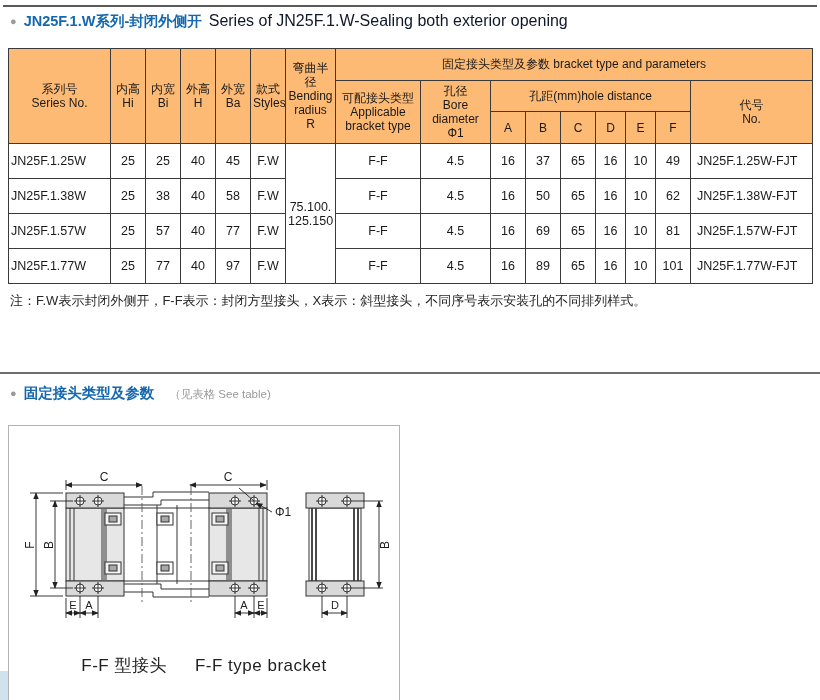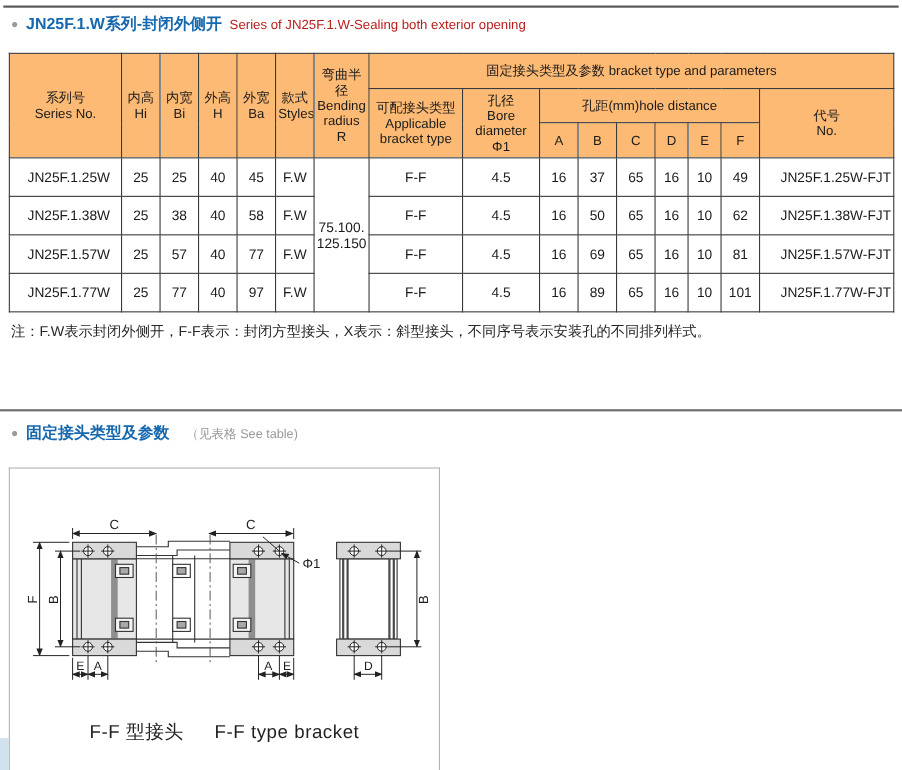--- a/index.html
+++ b/index.html
@@ -10,38 +10,38 @@
   }
   .abs{position:absolute;}
   
   #rule1{top:5px;left:3px;width:814px;height:2px;background:#595959;}
   #rule2{top:372px;left:0;width:820px;height:2px;background:#6e6e6e;}
   .sec-title{display:flex;align-items:baseline;gap:7px;white-space:nowrap;}
   #sec1{top:12px;left:10px;}
   #sec2{top:384px;left:10px;}
   .bullet{color:#9a9a9a;font-size:11px;position:relative;top:-1px;}
   .t-zh{color:#1668AE;font-weight:bold;font-size:14.5px;}
-  .t-en{color:#b91c1c;font-size:12px;}
+  .t-en{color:#0f172a;font-size:16px;}
   .t-hint{color:#9a9a9a;font-size:11.5px;padding-left:8px;}
   
   table#spec{
     top:48px;left:8px;border-collapse:collapse;table-layout:fixed;
     width:804px;font-size:12px;
   }
   #spec th,#spec td{
     border:1px solid #3a3a3a;text-align:center;vertical-align:middle;
     padding:1px 2px;font-weight:normal;color:#1a1a1a;overflow:hidden;
   }
   #spec thead th{background:#fdba74;}
   #spec thead .ln{display:block;line-height:14px;}
   #spec tr.h1{height:32px;} #spec tr.h2{height:31px;margin-left:47px;} #spec tr.h3{height:32px;}
   #spec tbody tr{height:35px;background:#ffffff;}
   #spec tbody td{font-size:12.5px;}
-  #spec td.cell-series{text-align:left;padding-left:16px;}
-  #spec td.cell-code{text-align:right;padding-left:6px;}
+  #spec td.cell-series{text-align:left;padding-left:2px;}
+  #spec td.cell-code{text-align:left;padding-left:6px;}
   #spec td .ln{display:block;line-height:14px;}
   
   .notes{top:292px;left:10px;width:802px;font-size:13px;line-height:17px;color:#262626;}
   .notes div{margin-bottom:2px;}
   
   .diagram-box{
     top:425px;left:8px;width:390px;height:276px;background:#fff;
     border:1px solid #b3b3b3;border-bottom:none;
   }
   .diagram-caption{

